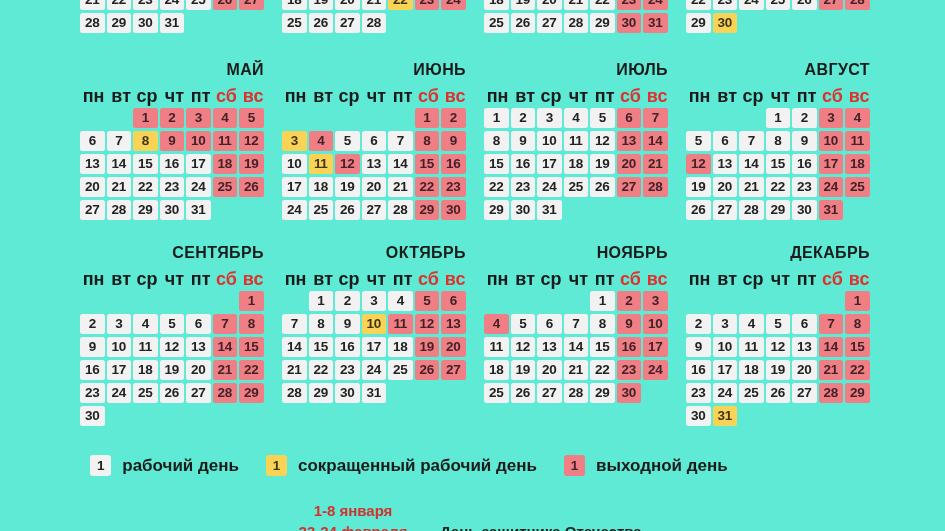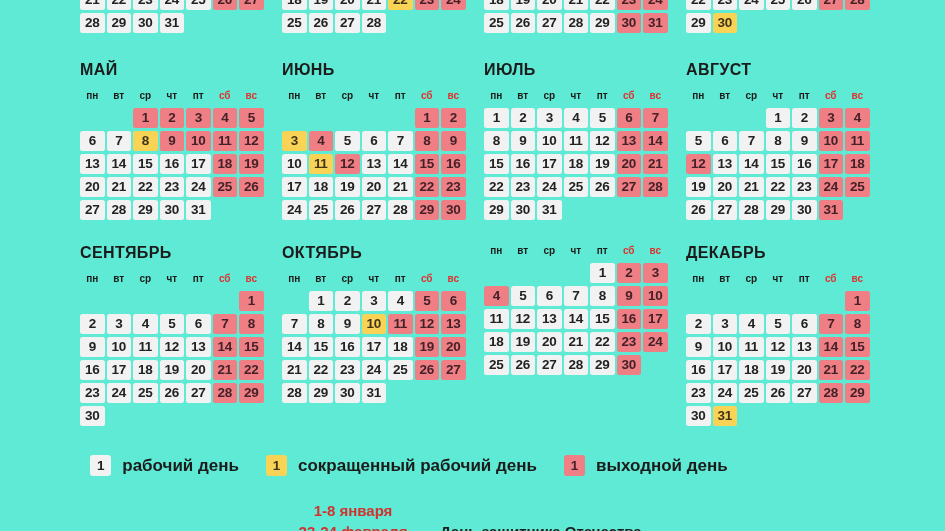--- a/index.html
+++ b/index.html
@@ -2,26 +2,26 @@
 <html><head>
 <meta charset="utf-8">
 <style>
   html,body{margin:0;padding:0;background:#ffffff;}
   .screen{
     position:relative;width:945px;height:531px;background:#5eead4;overflow:hidden;
     font-family:"Liberation Sans", sans-serif;
   }
   .month{position:absolute;width:184px;}
   .m-title{
-    height:18px;line-height:18px;text-align:left;font-size:16px;font-weight:700;
+    height:18px;line-height:18px;text-align:right;font-size:16px;font-weight:700;
     letter-spacing:.4px;color:#1b1b1b;margin-bottom:10px;white-space:nowrap;
   }
   .m-head{display:flex;gap:2px;height:14px;line-height:14px;margin-bottom:5px;}
   .m-head span{
-    width:24.5px;text-align:center;font-size:10px;font-weight:700;color:#1b1b1b;
+    width:24.5px;text-align:right;font-size:18px;font-weight:700;color:#1b1b1b;
   }
   .m-head span.we{color:#e0312d;}
   .grid-row{display:flex;gap:2px;margin-bottom:3px;}
   .cell{
     width:24.5px;height:20px;line-height:20px;border-radius:2.5px;text-align:center;
     font-size:13.5px;font-weight:700;color:#222222;letter-spacing:-.3px;
   }
   .cell.w{background:#f2f2f2;}
   .cell.s{background:#f8d355;color:#403418;}
   .cell.o{background:#ef7e85;color:#432227;}
@@ -476,20 +476,21 @@
           </div>
           <div class="grid-row">
             <div class="cell w">28</div>
             <div class="cell w">29</div>
             <div class="cell w">30</div>
             <div class="cell w">31</div>
           </div>
         </div>
       </div>
       <div class="month" style="left: 484px; top: 244px;">
+        <div class="m-title">НОЯБРЬ</div>
         <div class="m-head">
           <span>пн</span>
           <span>вт</span>
           <span>ср</span>
           <span>чт</span>
           <span>пт</span>
           <span class="we">сб</span>
           <span class="we">вс</span>
         </div>
         <div class="grid">

